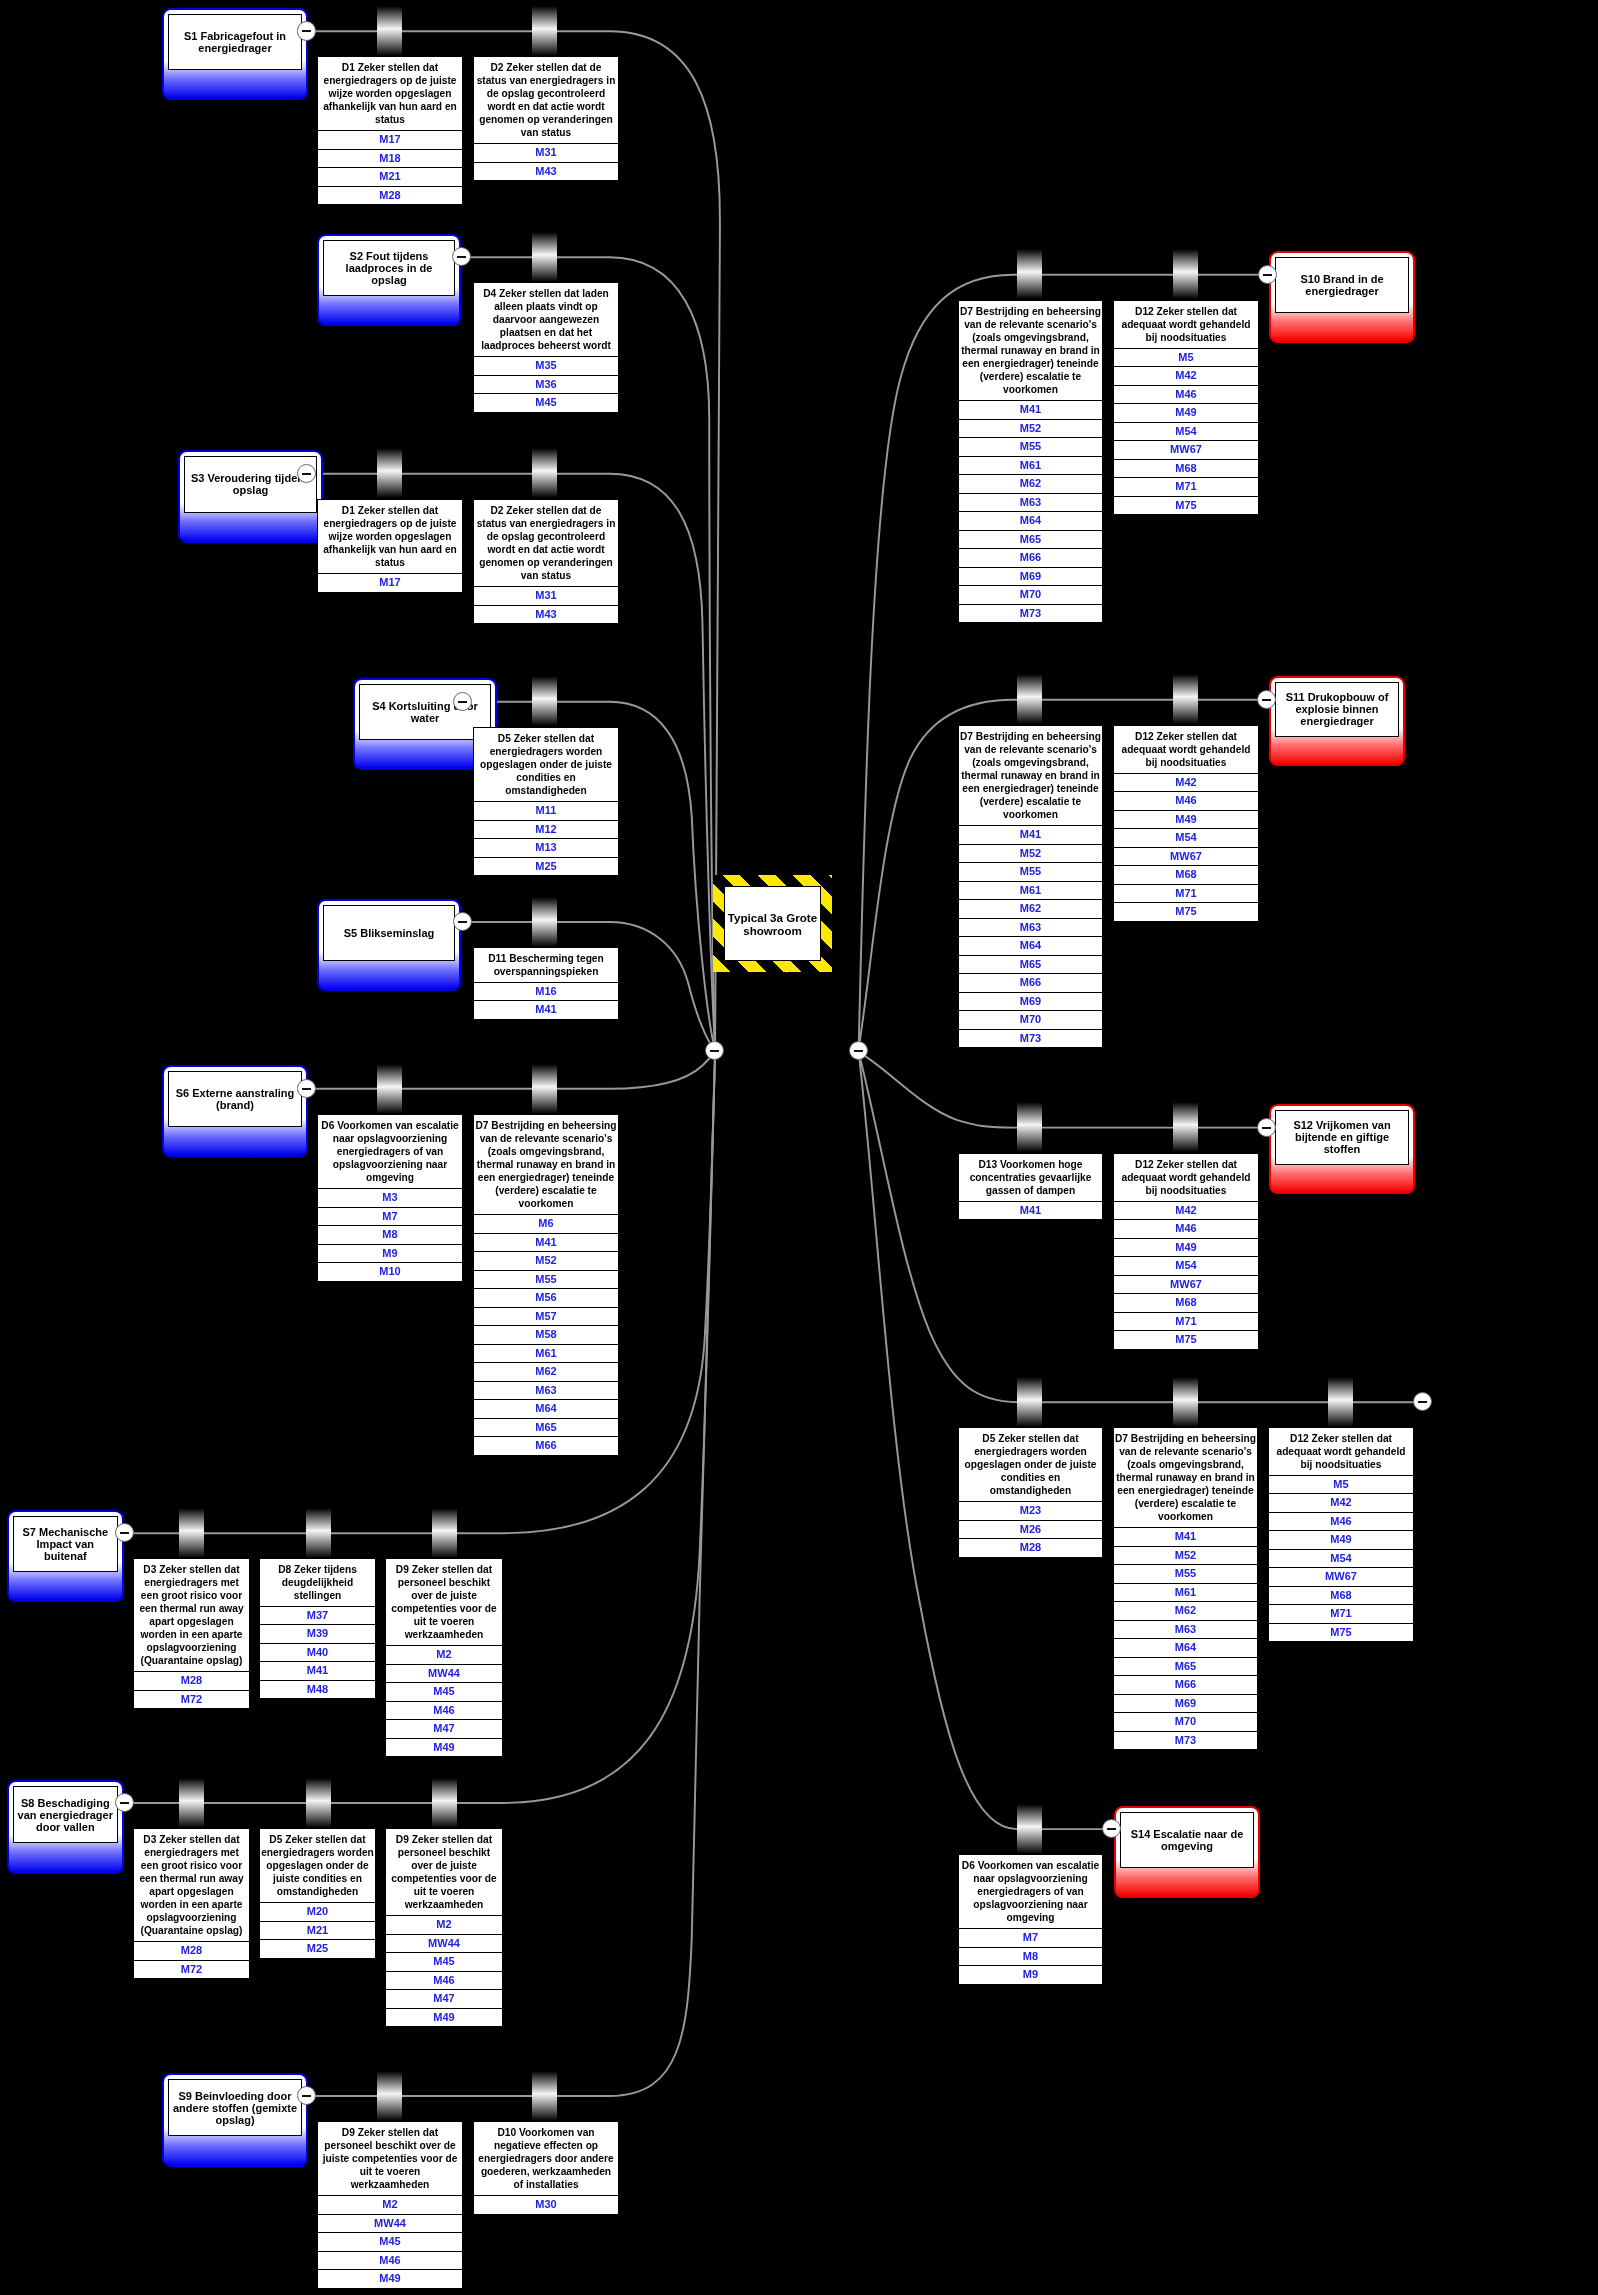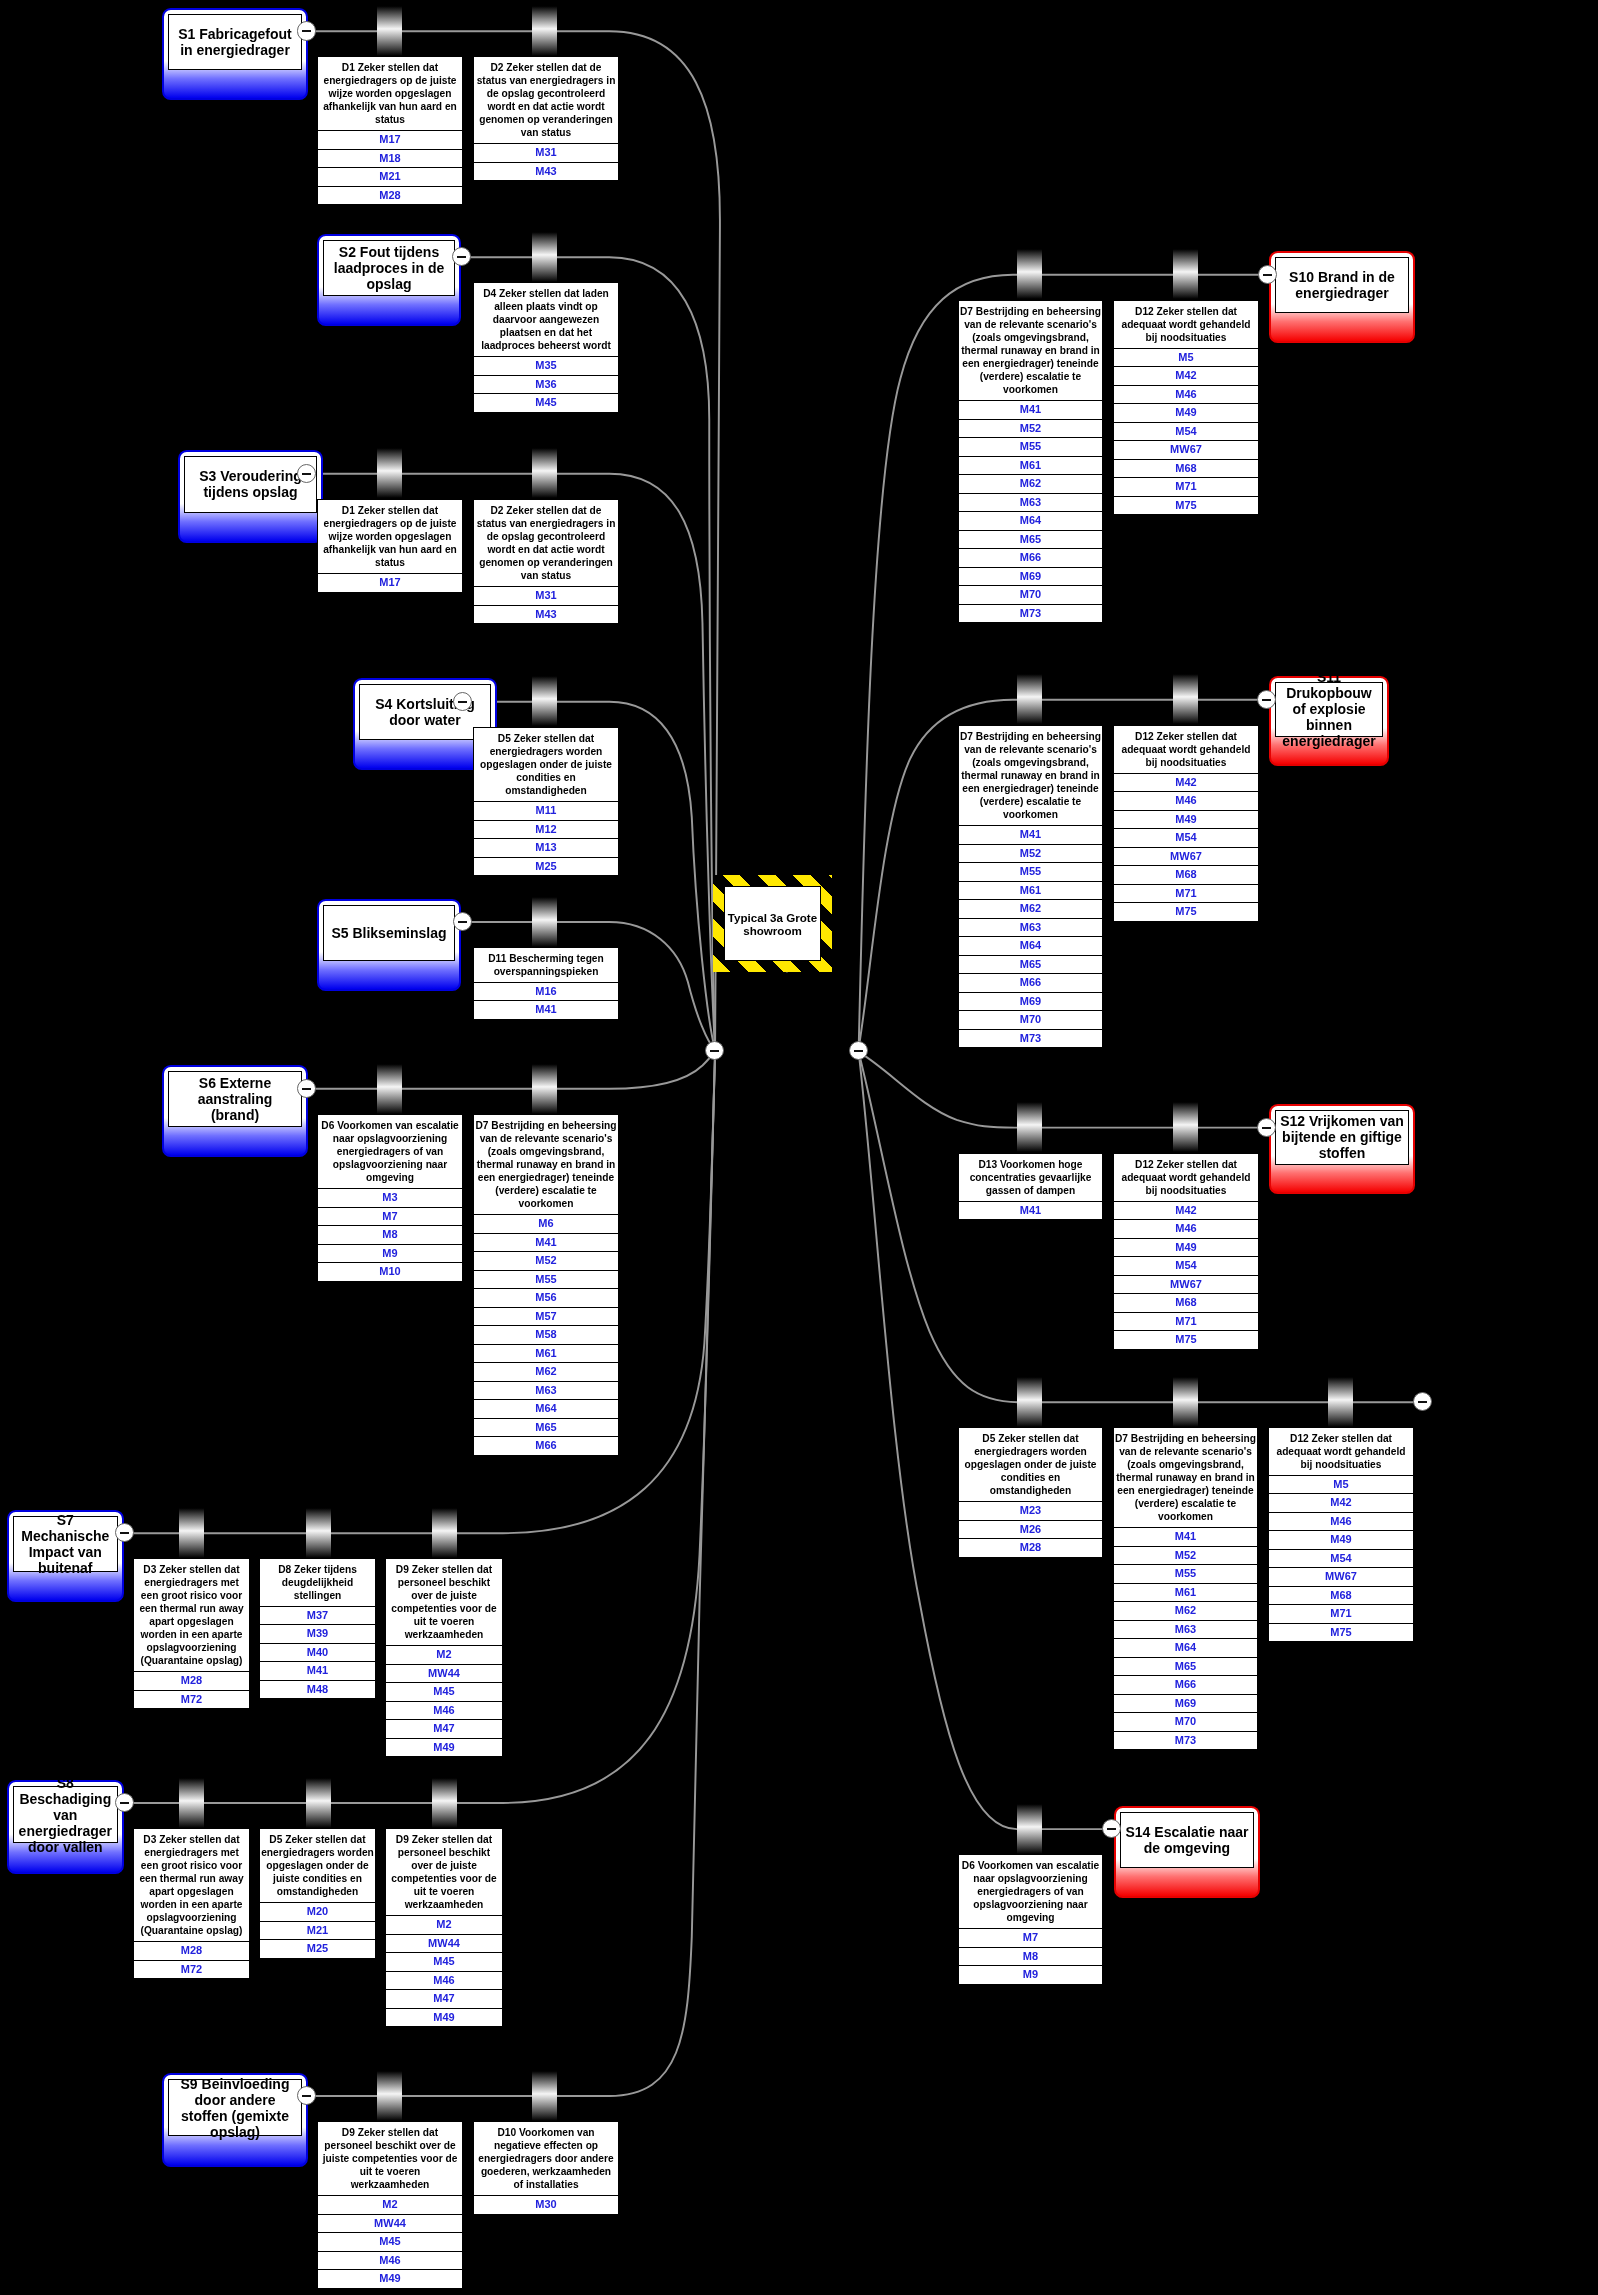--- a/index.html
+++ b/index.html
@@ -16,21 +16,21 @@
   .mrow{border-top:1px solid #000;height:17.5px;line-height:17.5px;text-align:center;
         color:#2222dd;font-weight:bold;font-size:11px;}
   
   .sbox{position:absolute;border-radius:8.7px;z-index:3;box-sizing:border-box;}
   .sbox.blue{border:2.9px solid #0000e0;
        background:linear-gradient(180deg,#fff 58%,#7070ff 78%,#0000ee 100%);}
   .sbox.red{border:2.9px solid #e60000;
        background:linear-gradient(180deg,#fff 58%,#ff7070 78%,#f50000 100%);}
   .sbox .inner{position:absolute;left:3.9px;right:3.9px;top:3.9px;height:64%;
        background:#fff;border:1px solid #000;display:flex;align-items:center;
-       justify-content:center;text-align:center;font-weight:bold;font-size:14px;
+       justify-content:center;text-align:center;font-weight:bold;font-size:11px;
        padding:1px 2.9px;box-sizing:border-box;}
   
   .node{position:absolute;width:19.4px;height:19.4px;border-radius:50%;background:#fff;
         border:1.9px solid #666;z-index:5;display:flex;align-items:center;justify-content:center;
         box-sizing:border-box;}
   .node::after{content:"";width:8.7px;height:1.9px;background:#111;display:block;}
   
   .hazard{position:absolute;left:713px;top:875px;width:119px;height:97px;z-index:3;
         background:repeating-linear-gradient(45deg,#ffe800 0 12.6px,#000 12.6px 25px);
         box-sizing:border-box;}
@@ -121,21 +121,21 @@
   <div class="sbox blue" style="left:6.8px;top:1780px;width:117px;height:94px;">
       <div class="inner">S8 Beschadiging van energiedrager door vallen</div>
     </div>
   <div class="sbox blue" style="left:162px;top:2073px;width:146px;height:94px;">
       <div class="inner">S9 Beinvloeding door andere stoffen (gemixte opslag)</div>
     </div>
 
   <div class="sbox red" style="left:1269px;top:251px;width:146px;height:92px;">
       <div class="inner">S10 Brand in de energiedrager</div>
     </div>
-  <div class="sbox red" style="left:1269px;top:676px;width:120px;height:90px;">
+  <div class="sbox red" style="left:1269px;top:676px;width:136px;height:90px;">
       <div class="inner">S11 Drukopbouw of explosie binnen energiedrager</div>
     </div>
   <div class="sbox red" style="left:1269px;top:1104px;width:146px;height:90px;">
       <div class="inner">S12 Vrijkomen van bijtende en giftige stoffen</div>
     </div>
   <div class="sbox red" style="left:1114px;top:1806px;width:146px;height:92px;">
       <div class="inner">S14 Escalatie naar de omgeving</div>
     </div>
 
   <div class="dbox" style="left:317px;top:56px;width:146px;">

